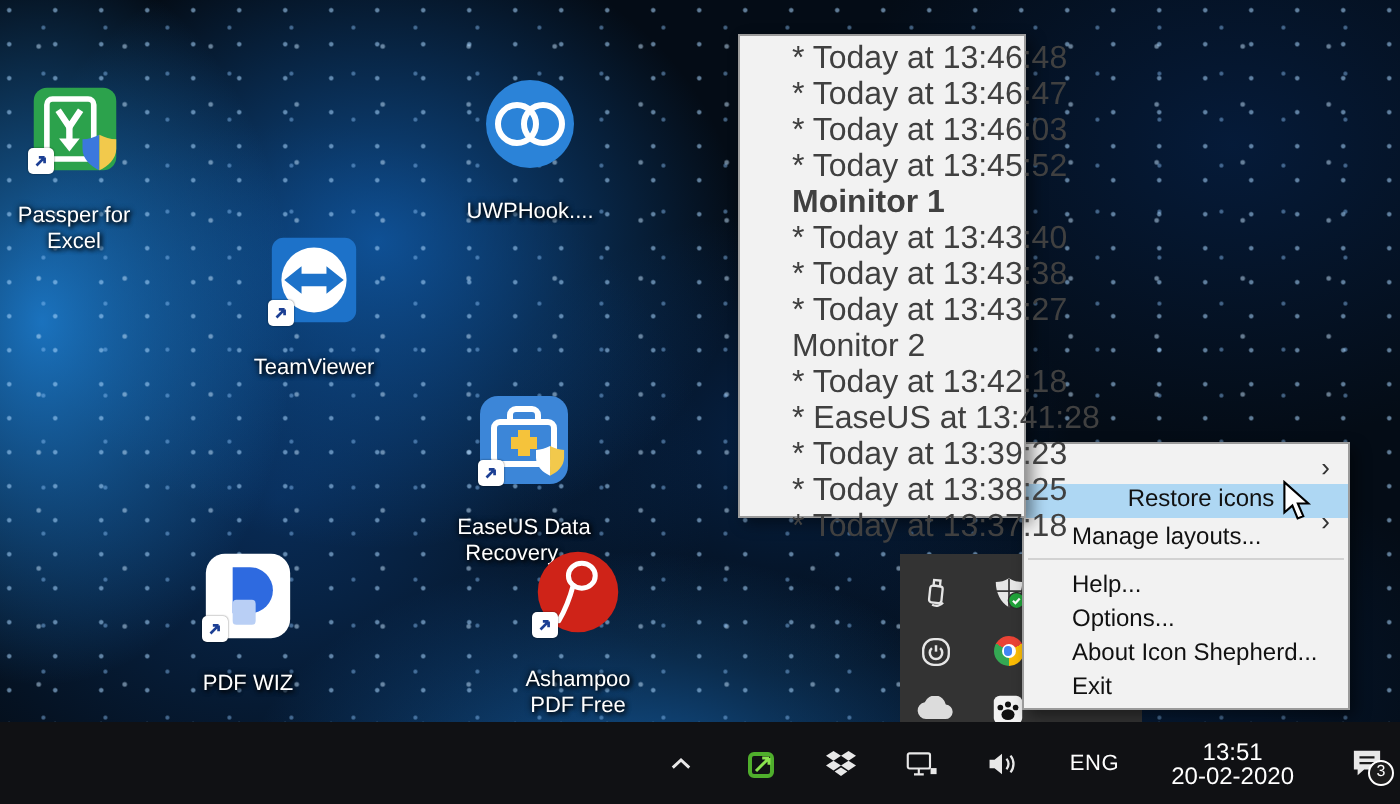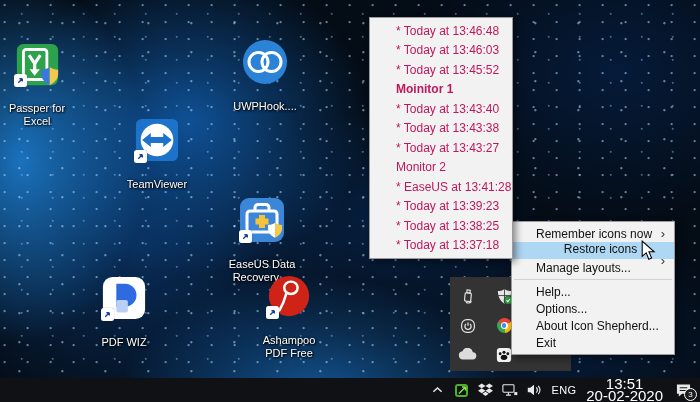--- a/index.html
+++ b/index.html
@@ -29,45 +29,45 @@
   .dicon{position:absolute;width:90px;display:flex;flex-direction:column;align-items:center;z-index:2;cursor:default;}
   .dicon .art{width:48px;height:48px;position:relative;display:flex;align-items:center;justify-content:center;}
   .dicon .lbl{margin-top:14px;font-size:11px;line-height:13px;color:#fff;text-align:center;max-width:74px;
     text-shadow:1px 1px 2px #000,0 0 3px #000;}
   .sc{position:absolute;left:1px;bottom:1px;width:13px;height:13px;background:#fff;border-radius:2.5px;
     display:flex;align-items:center;justify-content:center;box-shadow:0 0 1px rgba(0,0,0,.6);}
   
   #submenu{position:absolute;left:369px;top:17px;width:144px;height:242px;z-index:15;
     background:#f2f2f2;border:1px solid #9b9b9b;box-shadow:3px 3px 7px rgba(0,0,0,.45);
     padding:3px 0;display:flex;flex-direction:column;}
-  .subitem{flex:1;display:flex;align-items:center;padding-left:26px;font-size:12px;color:#be185d;white-space:nowrap;}
+  .subitem{flex:1;display:flex;align-items:center;padding-left:26px;font-size:16px;color:#404040;white-space:nowrap;}
   .subitem.bold{font-weight:bold;text-align:center;}
   
   #ctxmenu{position:absolute;left:511px;top:221px;width:164px;z-index:10;
     background:#f2f2f2;border:1px solid #9b9b9b;box-shadow:3px 3px 7px rgba(0,0,0,.45);padding:3px 0;}
   .mitem{height:17px;display:flex;align-items:center;padding:0 9px 0 24px;font-size:12px;color:#111;white-space:nowrap;}
   .mitem.hl{background:#aed7f3;flex-direction:column;}
   .mitem .arrow{margin-left:auto;font-size:13px;line-height:10px;color:#333;}
   .msep{height:1px;background:#d2d2d2;margin:3px 2px;}
   
   #traypopup{position:absolute;left:450px;top:277px;width:121px;height:94px;background:#333;z-index:5;
     padding:5px 0 0 0;}
   #traypopup .grid{display:grid;grid-template-columns:36px 36px;grid-auto-rows:29px;margin-left:0;}
   #traypopup .cell{display:flex;align-items:center;justify-content:center;}
   .chrome{width:15px;height:15px;border-radius:50%;
     background:conic-gradient(from -60deg,#ea4335 0 120deg,#fbbc05 0 240deg,#34a853 0 360deg);
     display:flex;align-items:center;justify-content:center;}
   .chrome .in{width:7px;height:7px;border-radius:50%;background:#fff;display:flex;align-items:center;justify-content:center;}
   .chrome .dot{width:4.5px;height:4.5px;border-radius:50%;background:#4285f4;}
   
-  #taskbar{position:absolute;left:0;bottom:0;width:700px;height:24px;background:#101114;z-index:20;
-    display:flex;align-items:center;justify-content:flex-end;gap:8px;padding-right:5px;color:#fff;}
+  #taskbar{position:absolute;left:0;bottom:0;width:700px;height:41px;background:#101114;z-index:20;
+    display:flex;align-items:center;justify-content:flex-end;gap:24px;padding-right:5px;color:#fff;}
   .tbicon{display:flex;align-items:center;justify-content:center;width:16px;height:22px;}
   #lang{font-size:11px;letter-spacing:.3px;padding:0 2px;}
-  #clock{font-size:15px;line-height:12px;text-align:center;min-width:58px;}
+  #clock{font-size:12px;line-height:12px;text-align:center;min-width:58px;}
   #notif{position:relative;width:24px;height:24px;display:flex;align-items:center;justify-content:center;}
   #badge{position:absolute;right:-2px;bottom:1px;width:13px;height:13px;border-radius:50%;background:#1c1c1c;
     border:1.5px solid #fff;color:#fff;font-size:8px;line-height:10px;display:flex;align-items:center;justify-content:center;}
   
   #cursor{position:absolute;left:641px;top:240px;z-index:30;pointer-events:none;}
 </style>
 </head>
 <body>
 
 <div id="screen">
@@ -222,21 +222,20 @@
           <circle cx="4.7" cy="7.6" r="1.6" fill="#111"></circle>
           <circle cx="9" cy="5.9" r="1.7" fill="#111"></circle>
           <circle cx="13.3" cy="7.6" r="1.6" fill="#111"></circle>
         </svg>
       </div>
     </div>
   </div>
 
   <div id="ctxmenu">
     <div class="mitem">
-      <span>Remember icons now</span>
       <span class="arrow">›</span>
     </div>
     <div class="mitem hl">
       <span>Restore icons</span>
       <span class="arrow">›</span>
     </div>
     <div class="mitem">
       <span>Manage layouts...</span>
     </div>
     <div class="msep"></div>
@@ -249,27 +248,29 @@
     <div class="mitem">
       <span>About Icon Shepherd...</span>
     </div>
     <div class="mitem">
       <span>Exit</span>
     </div>
   </div>
 
   <div id="submenu">
     <div class="subitem">* Today at 13:46:48</div>
+    <div class="subitem">* Today at 13:46:47</div>
     <div class="subitem">* Today at 13:46:03</div>
     <div class="subitem">* Today at 13:45:52</div>
     <div class="subitem bold">Moinitor 1</div>
     <div class="subitem">* Today at 13:43:40</div>
     <div class="subitem">* Today at 13:43:38</div>
     <div class="subitem">* Today at 13:43:27</div>
     <div class="subitem">Monitor 2</div>
+    <div class="subitem">* Today at 13:42:18</div>
     <div class="subitem">* EaseUS at 13:41:28</div>
     <div class="subitem">* Today at 13:39:23</div>
     <div class="subitem">* Today at 13:38:25</div>
     <div class="subitem">* Today at 13:37:18</div>
   </div>
 
   <div id="taskbar">
     <span class="tbicon">
       <svg width="11" height="8" viewBox="0 0 12 8">
           <path d="M1.5 6 L6 1.8 L10.5 6" stroke="#e8e8e8" stroke-width="1.6" fill="none"></path>

